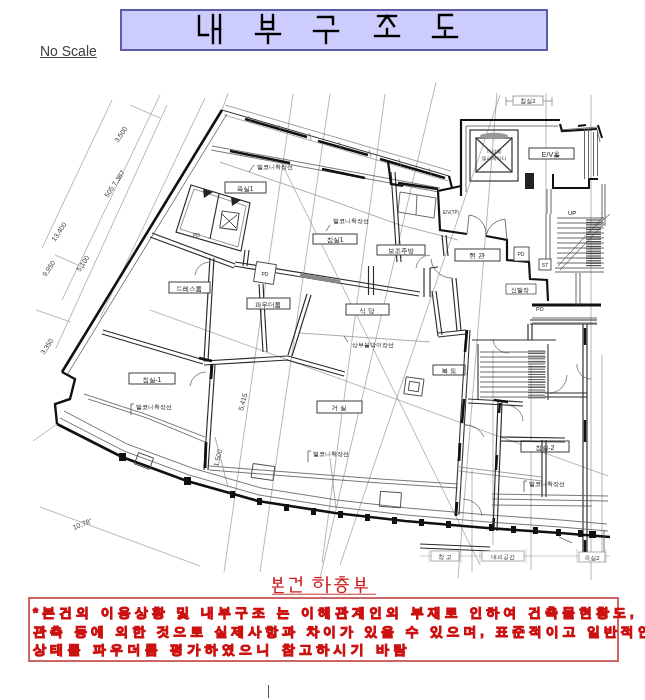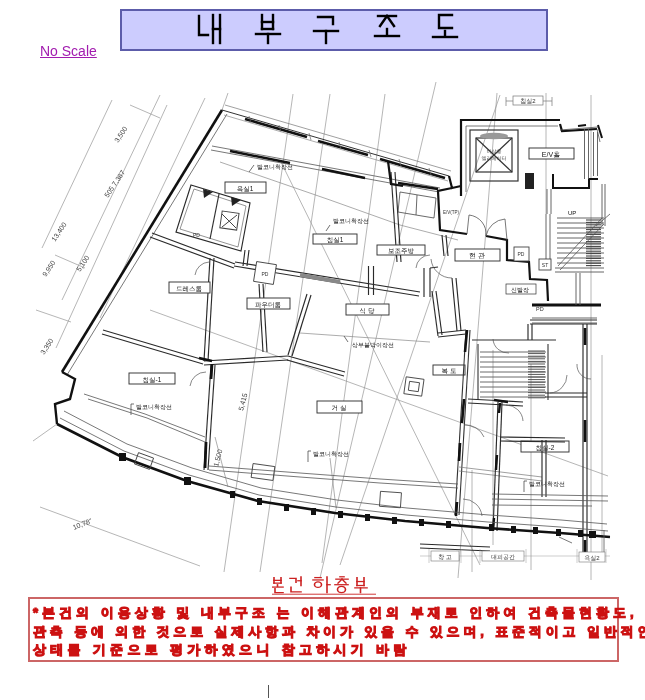--- a/index.html
+++ b/index.html
@@ -45,21 +45,21 @@
 </g>
 
 <g transform="translate(316,0)">
 <path d="M16,6 H3 V19 H16"></path>
 <path d="M9,22 V26"></path>
         <path d="M-3,28 H21"></path>
 </g>
 </g>
 </svg>
 
-<div class="abs" style="left:40px;top:43px;font-size:14px;color:#a21caf;text-decoration:underline;">No Scale</div>
+<div class="abs" style="left:40px;top:43px;font-size:14px;color:#404040;text-decoration:underline;">No Scale</div>
 
 <svg class="abs" style="left:0;top:0;" width="645" height="700" viewBox="0 0 645 700">
 <g fill="none" stroke-linecap="butt">
 
 <g stroke="#8e8e8e" stroke-width="0.65">
 <line x1="293" y1="94" x2="224" y2="572"></line>
 <line x1="330" y1="94" x2="260" y2="572"></line>
 <line x1="385" y1="94" x2="322" y2="563"></line>
 <line x1="436" y1="82" x2="320" y2="578"></line>
 <line x1="497" y1="93" x2="458" y2="578"></line>
@@ -773,16 +773,16 @@
       </g>
 </g>
 <line x1="0" y1="23" x2="104" y2="23" stroke="#cc2222" stroke-width="1"></line>
 </svg>
 
 <div class="abs" style="left:28px;top:597px;width:587px;height:61px;border:2px solid #cc6666;"></div>
 
 <div class="abs" style="left:33px;top:604px;width:580px;font-size:13px;font-weight:bold;color:#cc1111;line-height:18.6px;letter-spacing:4px;-webkit-text-stroke:1.1px #cc1111;white-space:nowrap;">
 <div>*본건의 이용상황 및 내부구조 는 이해관계인의 부재로 인하여 건축물현황도, 외부</div>
 <div style="letter-spacing:3.85px;">관측 등에 의한 것으로 실제사항과 차이가 있을 수 있으며, 표준적이고 일반적인 관리</div>
-<div style="letter-spacing:4.3px;">상태를 기준으로 평가하였으니 참고하시기 바람</div>
+<div style="letter-spacing:4.3px;">상태를 파우더룸 평가하였으니 참고하시기 바람</div>
 </div>
 
 <div class="abs" style="left:268px;top:685px;width:1px;height:13px;background:#555;"></div>
 
 </body></html>

